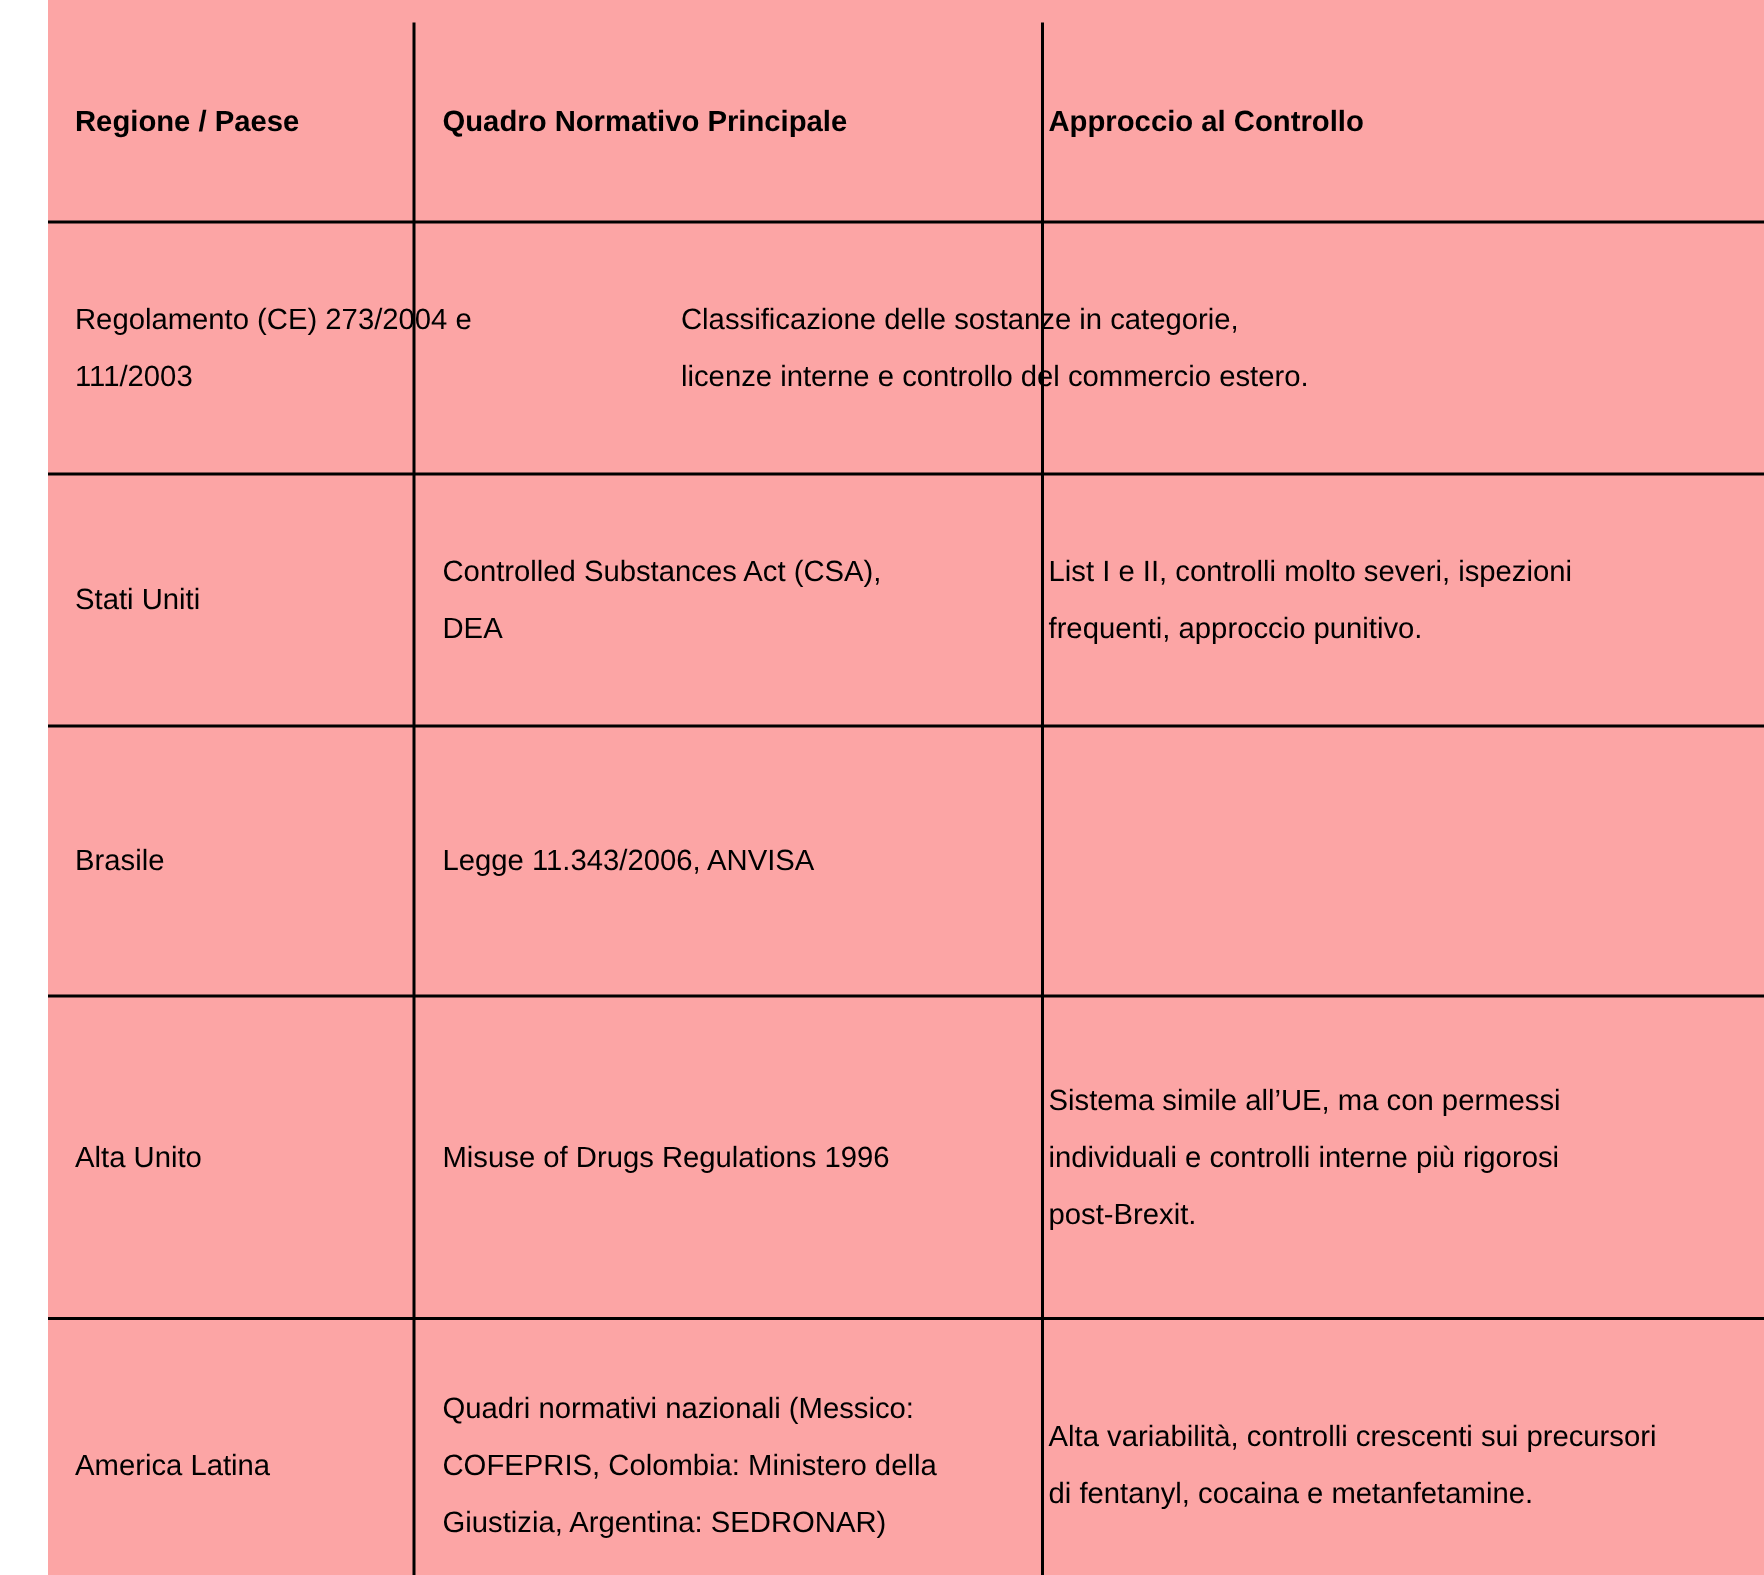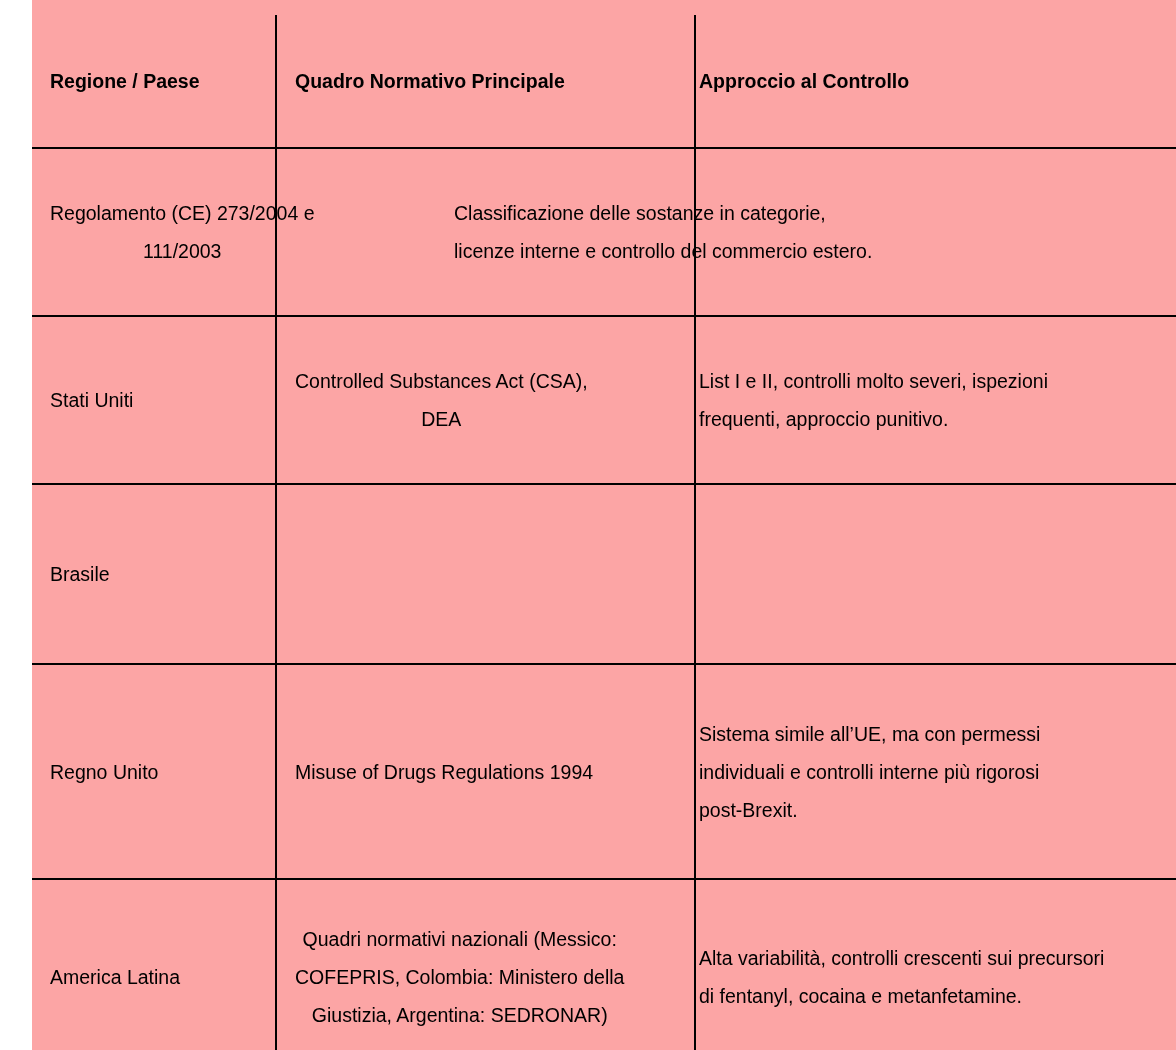--- a/index.html
+++ b/index.html
@@ -40,21 +40,21 @@
   .cell {
     display: flex;
     align-items: center;
     box-sizing: border-box;
     font-size: 19.5px;
     line-height: 38px;
     white-space: pre;
     overflow: hidden;
   }
   .c1 { width: 245px; padding-left: 18px; padding-right: 10px; }
-  .c2 { width: 419px; padding-left: 18px; padding-right: 37px; text-align: center; }
+  .c2 { width: 419px; padding-left: 18px; padding-right: 37px; }
   .c3 { flex: 1;      padding-left: 3px; padding-right: 10px; }
   .th { font-weight: bold; }
   .vline {
     position: absolute;
     top: 15px;
     bottom: 0;
     width: 2px;
     background: #000000;
   }
   .vline-1 { left: 243px; }
@@ -82,25 +82,26 @@
     <div class="row data r-1">
       <div class="cell c1">Stati Uniti</div>
       <div class="cell c2">Controlled Substances Act (CSA),
 DEA</div>
       <div class="cell c3">List I e II, controlli molto severi, ispezioni
 frequenti, approccio punitivo.</div>
     </div>
 
     <div class="row data r-2">
       <div class="cell c1">Brasile</div>
+      <div class="cell c2">Legge 11.343/2006, ANVISA</div>
     </div>
 
     <div class="row data r-3">
-      <div class="cell c1">Regno Unito</div>
-      <div class="cell c2">Misuse of Drugs Regulations 1994</div>
+      <div class="cell c1">Alta Unito</div>
+      <div class="cell c2">Misuse of Drugs Regulations 1996</div>
       <div class="cell c3">Sistema simile all’UE, ma con permessi
 individuali e controlli interne più rigorosi
 post-Brexit.</div>
     </div>
 
     <div class="row data r-4">
       <div class="cell c1">America Latina</div>
       <div class="cell c2">Quadri normativi nazionali (Messico:
 COFEPRIS, Colombia: Ministero della
 Giustizia, Argentina: SEDRONAR)</div>

